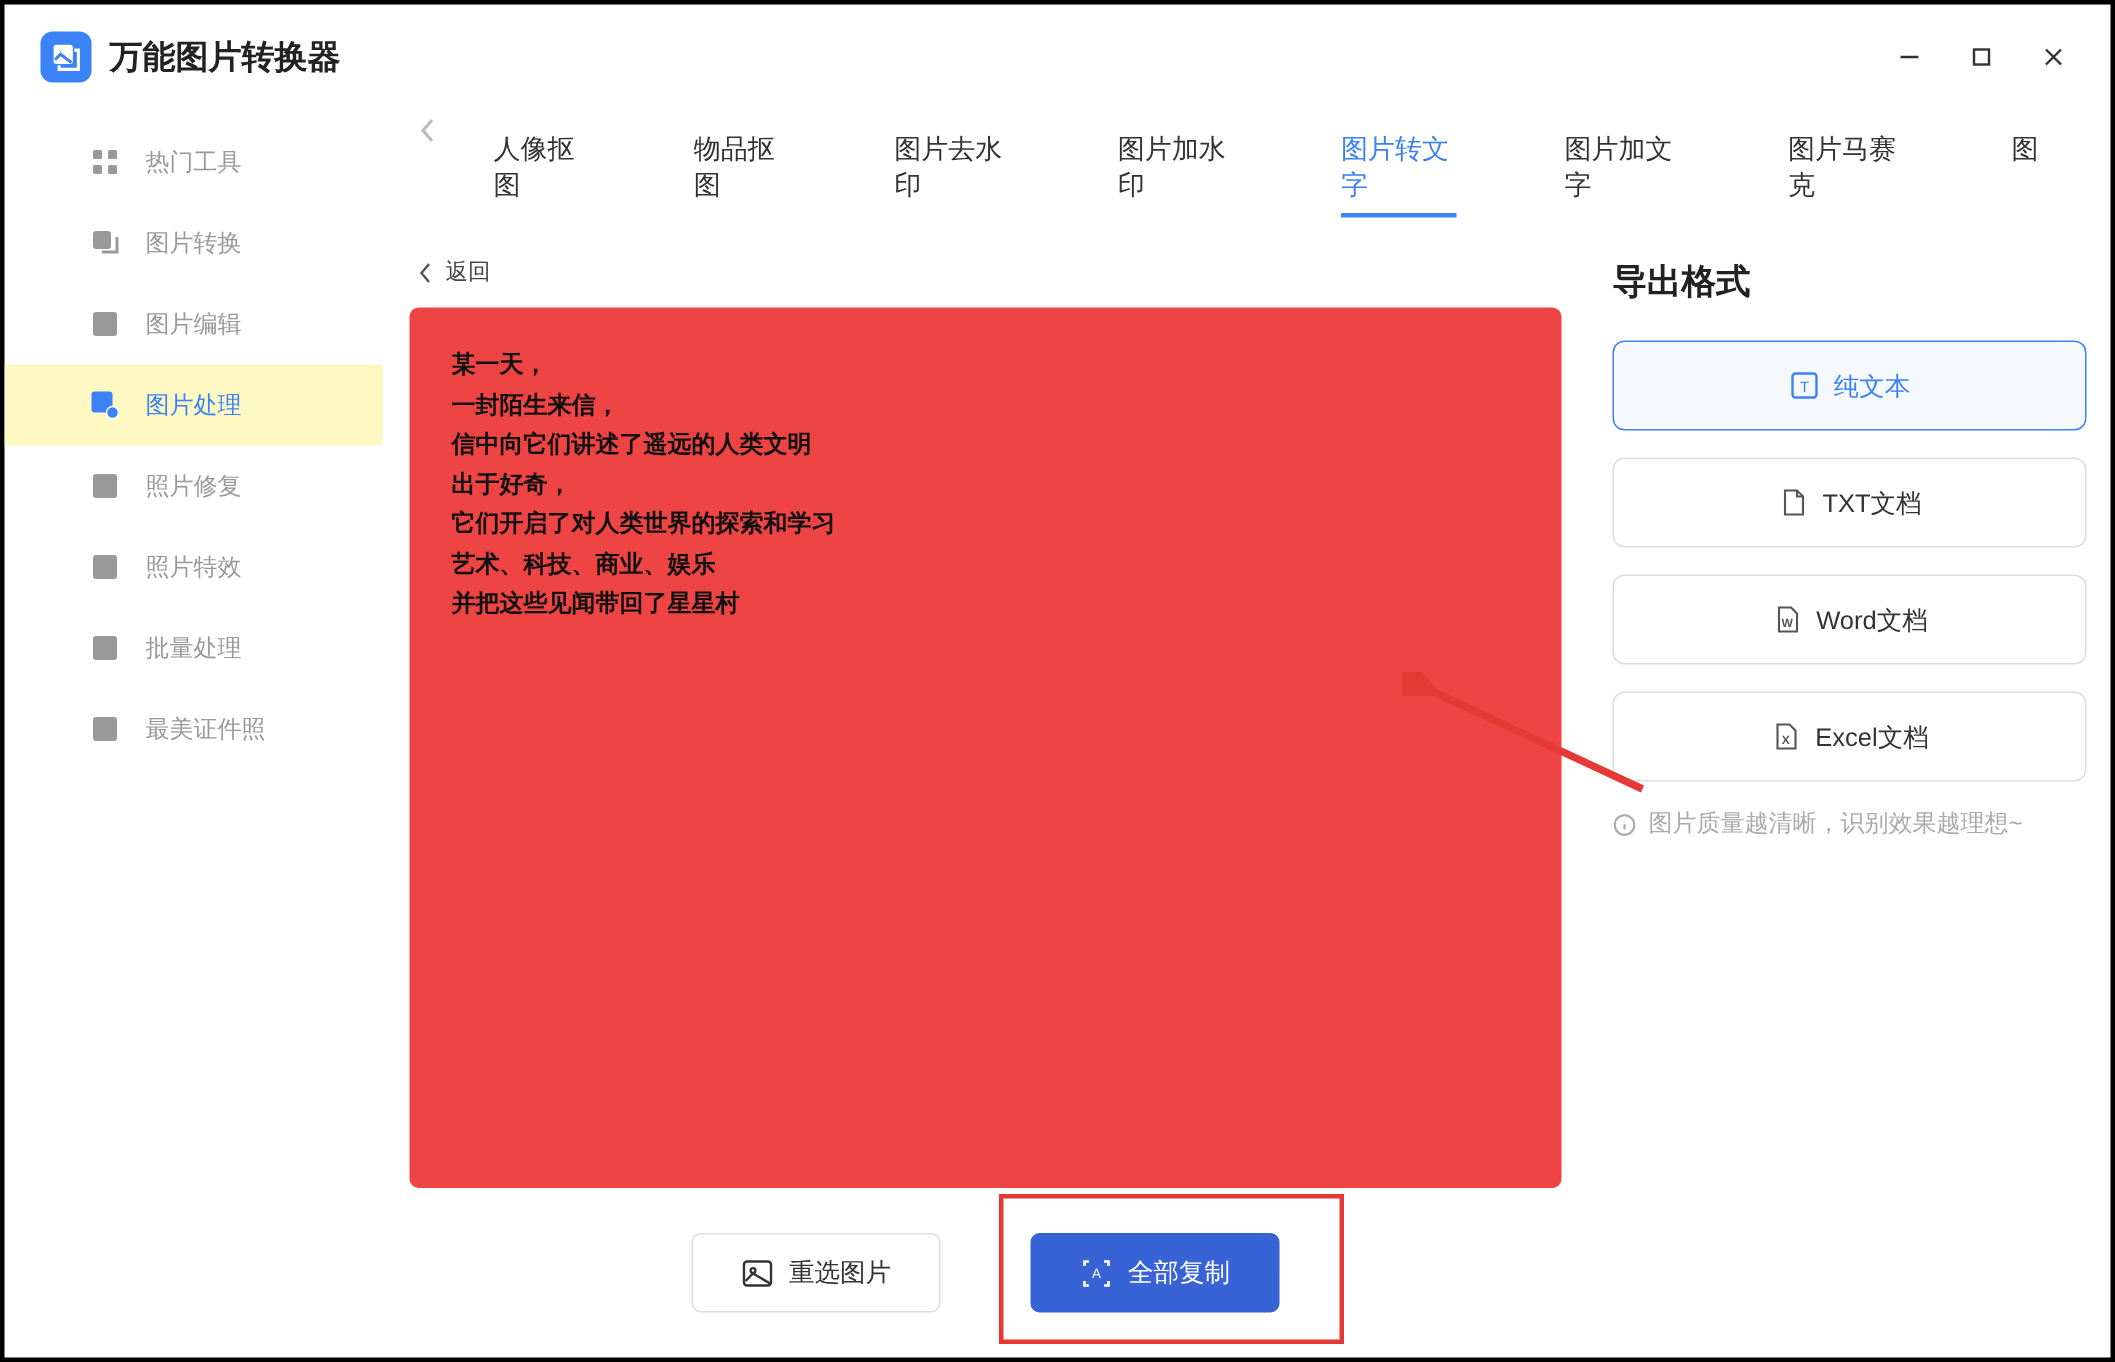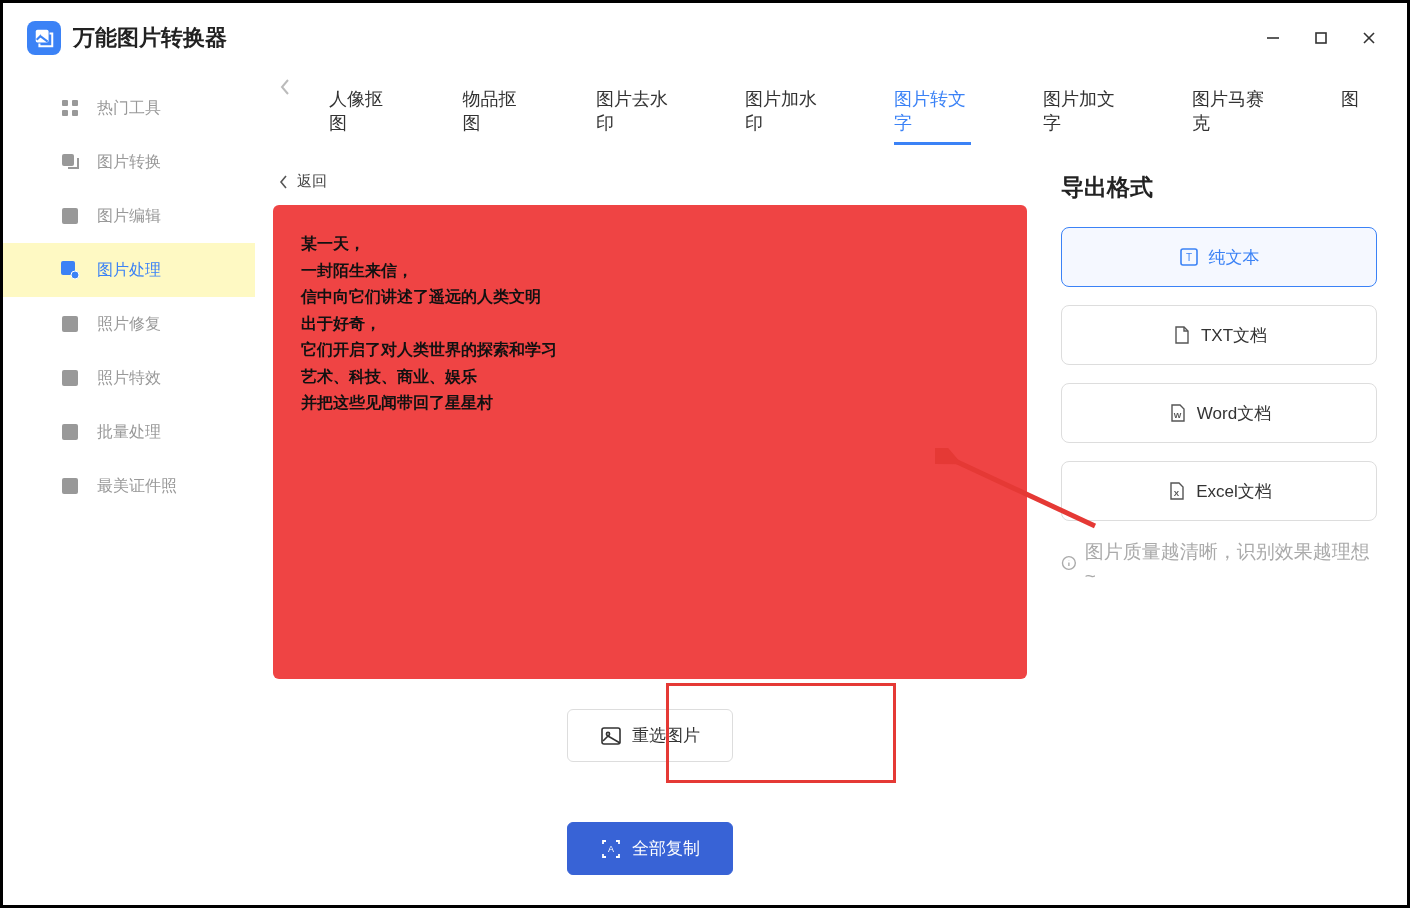--- a/index.html
+++ b/index.html
@@ -23,39 +23,39 @@
     
     .content-area { flex: 1; display: flex; flex-direction: column; }
     
     .tabs-row { display: flex; align-items: flex-start; padding: 0 16px 0 18px; border-bottom: 1px solid transparent; }
     .tabs-back { width: 28px; height: 28px; display: flex; align-items: center; justify-content: center; cursor: pointer; color: #bbb; margin-right: 10px; }
     .tab { padding: 14px 22px 18px 22px; font-size: 18px; color: #333; cursor: pointer; position: relative; margin-right: 28px; }
     .tab.active { color: #3b82f6; }
     .tab.active::after { content: ""; position: absolute; left: 22px; right: 22px; bottom: 8px; height: 3px; background: #3b82f6; }
     .tab-clip { margin-left: auto; overflow: hidden; width: 30px; }
     
-    .inner-content { flex: 1; display: flex; padding: 0 30px 0 18px; gap: 34px; position: relative; }
+    .inner-content { flex: 1; display: flex; padding: 0 16px 0 18px; gap: 34px; position: relative; }
     
     .left-panel { flex: 1; display: flex; flex-direction: column; }
     .breadcrumb { display: flex; align-items: center; gap: 8px; padding: 18px 6px 14px 6px; cursor: pointer; color: #444; font-size: 15px; }
     .text-result { background: #ef4444; border-radius: 6px; padding: 26px 28px; flex: 1; margin-bottom: 12px; position: relative; }
     .text-result p { font-size: 16px; font-weight: bold; color: #111; line-height: 1.66; }
     
     .annotation-arrow { position: absolute; top: 294px; left: 680px; pointer-events: none; z-index: 5; }
     
-    .bottom-actions { display: flex; justify-content: center; gap: 60px; padding: 18px 0 30px 0; align-items: center; position: relative; flex-direction: column; }
+    .bottom-actions { display: flex; justify-content: center; gap: 60px; padding: 18px 0 30px 0; align-items: center; position: relative; }
     .btn { display: inline-flex; align-items: center; gap: 10px; padding: 14px 32px; border-radius: 6px; font-size: 17px; cursor: pointer; border: 1px solid #ddd; background: #fff; color: #333; }
     .btn.primary { background: #3863d6; color: #fff; border-color: #3863d6; }
     .highlight-box { position: absolute; border: 3px solid #e53935; pointer-events: none; }
     
     .right-panel { width: 316px; padding-top: 18px; }
     .export-title { font-size: 23px; font-weight: bold; color: #222; margin-bottom: 24px; }
     .export-option { display: flex; align-items: center; justify-content: center; gap: 10px; height: 60px; border: 1px solid #ddd; border-radius: 8px; margin-bottom: 18px; cursor: pointer; font-size: 17px; color: #333; }
     .export-option.selected { border: 1.5px solid #3b82f6; background: #f5f8ff; color: #3b82f6; }
-    .hint-text { display: flex; align-items: center; gap: 8px; color: #aaa; font-size: 19px; margin-top: 18px; }
+    .hint-text { display: flex; align-items: center; gap: 8px; color: #aaa; font-size: 16px; margin-top: 18px; }
     
     .icon-svg { flex-shrink: 0; }
   </style>
 </head>
 <body>
 
 <div class="titlebar">
   <div class="titlebar-left">
     <div class="app-logo">
       <svg viewBox="0 0 24 24" fill="none" stroke="#fff" stroke-width="2.2">

